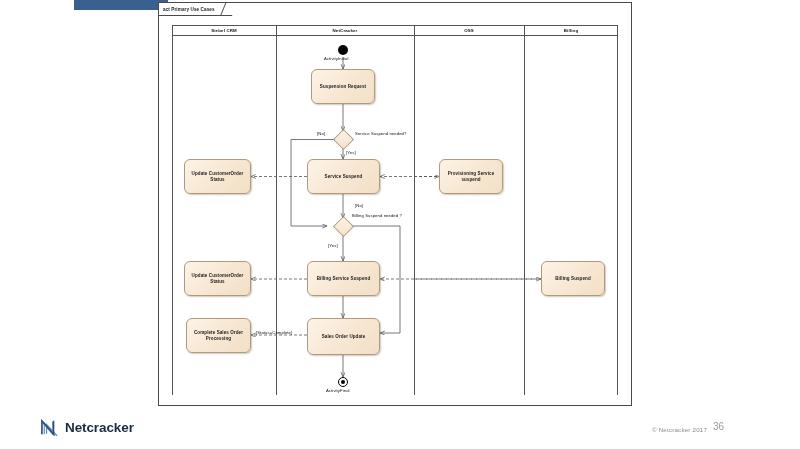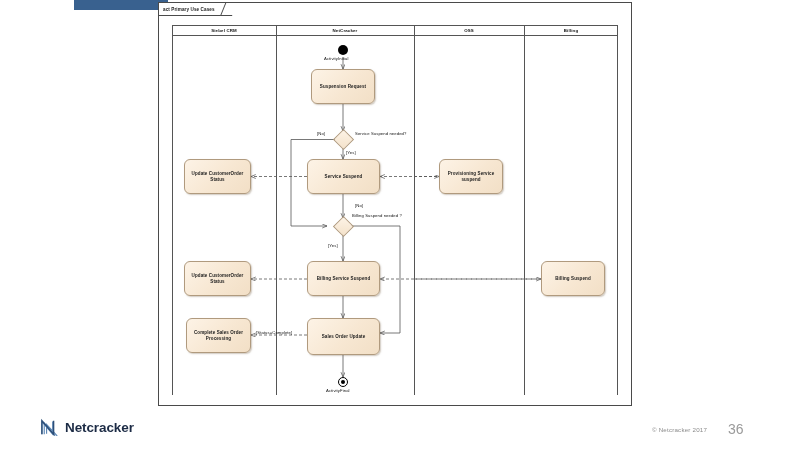--- a/index.html
+++ b/index.html
@@ -197,23 +197,23 @@
   #copyright {
     position: absolute;
     left: 652px;
     top: 426px;
     font-size: 6.2px;
     color: #8a8a8a;
     letter-spacing: 0.2px;
   }
   #page-number {
     position: absolute;
-    left: 728px;
+    left: 713px;
     top: 421px;
-    font-size: 14px;
+    font-size: 10px;
     color: #9a9a9a;
   }
 </style>
 </head>
 <body>
 
 <div id="top-blue-bar"></div>
 
 <div id="diagram-frame">
 

